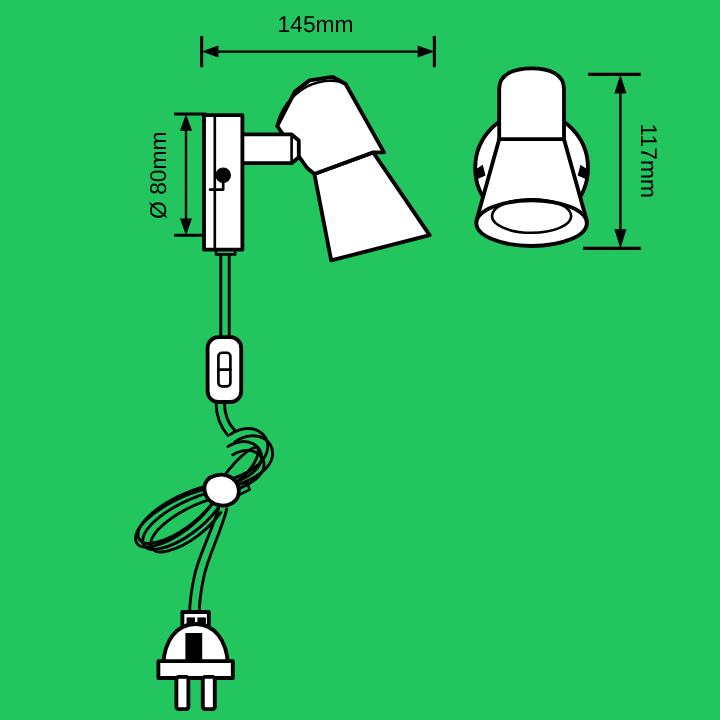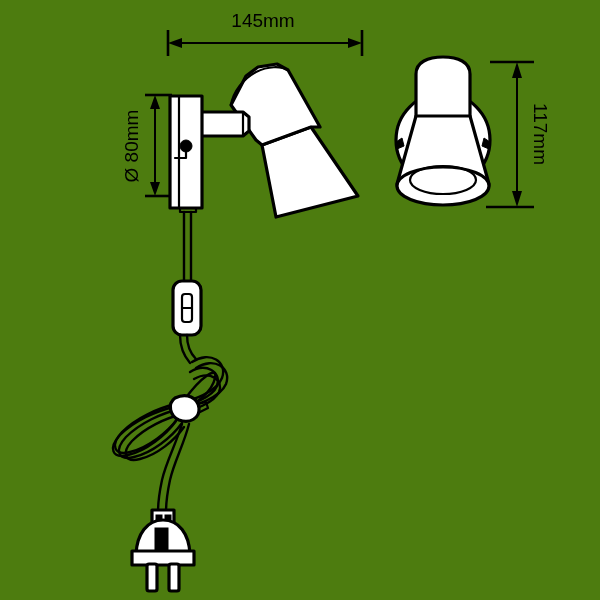--- a/index.html
+++ b/index.html
@@ -10,21 +10,21 @@
   body {
     width: 600px;
     height: 600px;
     font-family: "Liberation Sans", sans-serif;
     overflow: hidden;
   }
   #drawing-root {
     position: relative;
     width: 600px;
     height: 600px;
-    background: #4d7c0f;
+    background: #22c55e;
   }
   svg#tech-drawing {
     display: block;
     width: 600px;
     height: 600px;
   }
   .outline {
     fill: #ffffff;
     stroke: #000000;
     stroke-width: 3.2;

